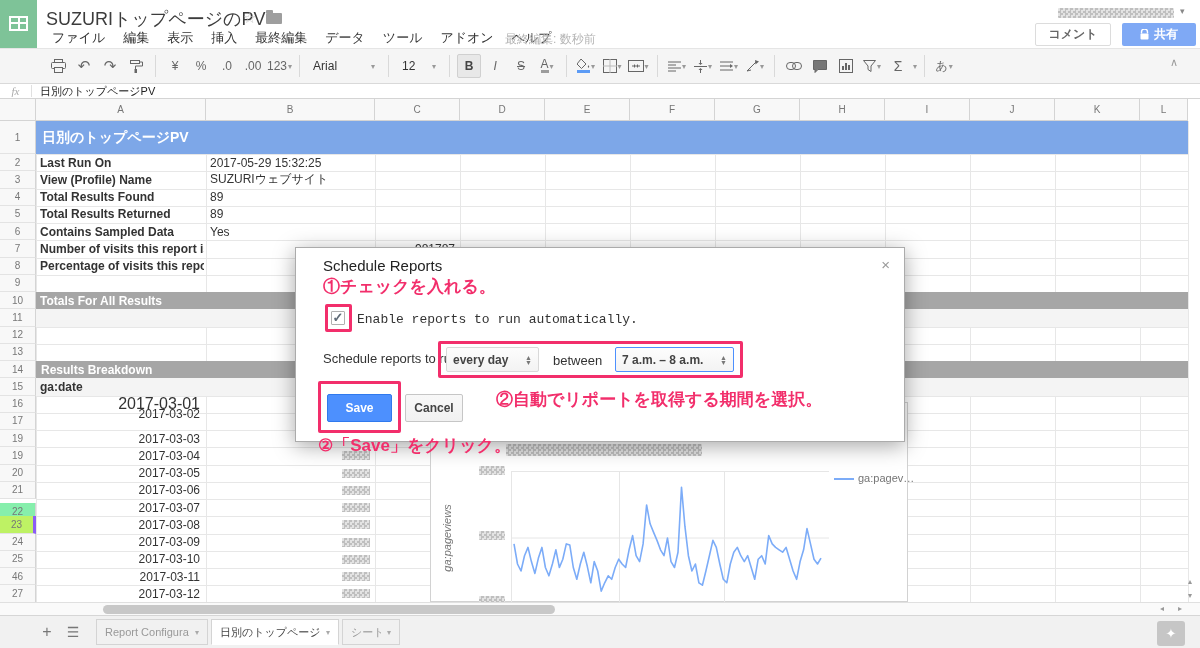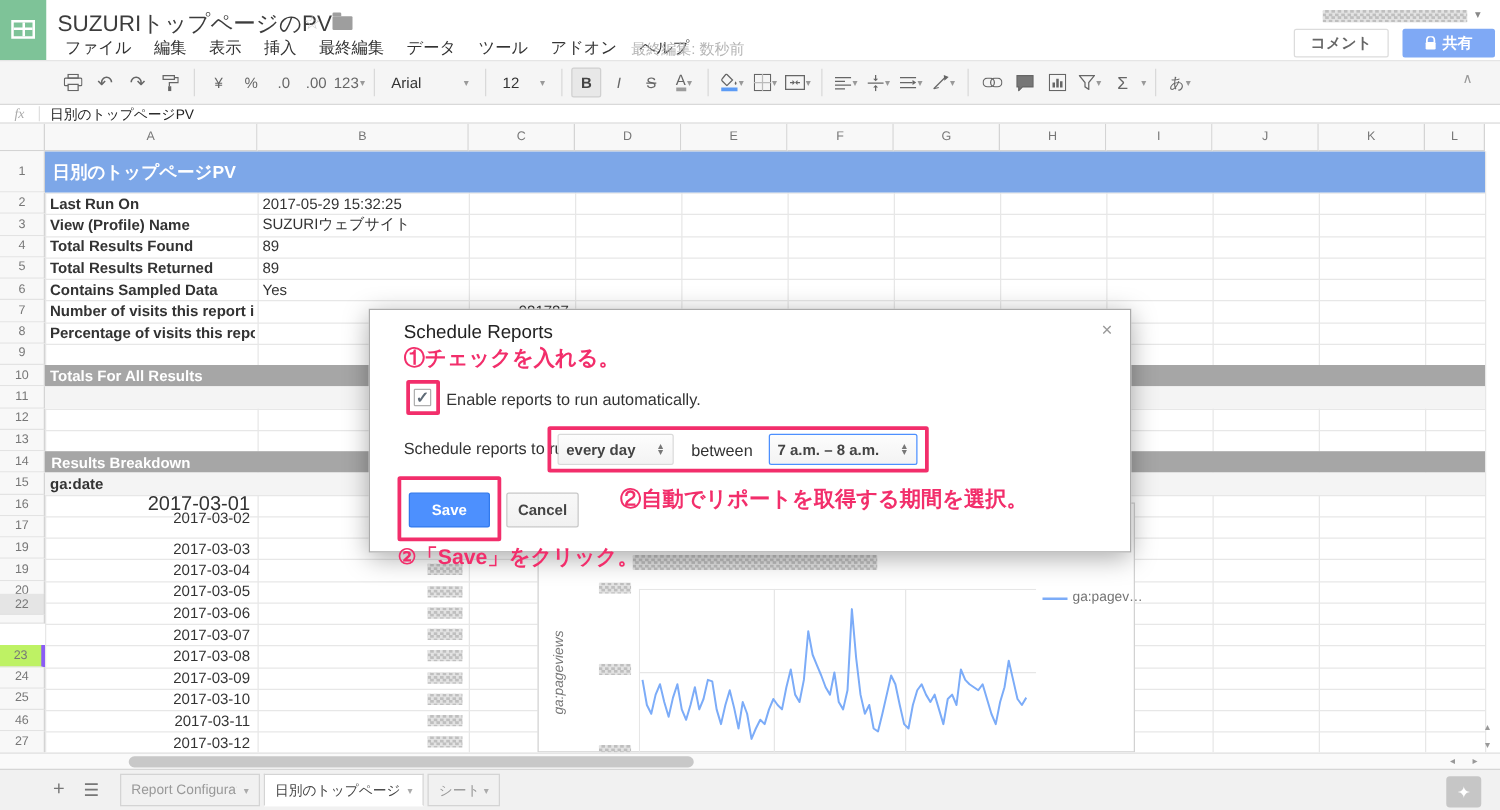--- a/index.html
+++ b/index.html
@@ -61,21 +61,21 @@
 
   
   #dialog { left:295px; top:247px; width:610px; height:195px; background:#fff; border:1px solid #ababab; box-shadow:0 4px 20px rgba(0,0,0,.35); z-index:20; }
   #dlg-close { right:14px; top:8px; color:#9a9a9a; font-size:15px; cursor:pointer; }
   #dlg-title { left:27px; top:9px; font-size:15px; color:#222; }
   .pink { color:#f22e6b; font-weight:bold; }
   .pinkbox { position:absolute; border:3px solid #f22e6b; border-radius:2px; }
   #ann-step1 { left:27px; top:27px; font-size:17px; }
   #cb-pinkbox { left:29px; top:56px; width:27px; height:28px; }
   #dlg-checkbox { left:35px; top:63px; width:14px; height:14px; border:1px solid #b0b0b0; border-radius:1px; background:#fff; color:#5f6b77; font-size:13px; font-weight:bold; line-height:12px; text-align:center; }
-  #cb-label { left:61px; top:64px; font-size:13px; color:#333; }
+  #cb-label { left:61px; top:64px; font-size:13px; color:#333;font-family:Liberation Mono, monospace; }
   #sched-label { left:27px; top:103px; font-size:13px; color:#333; }
   #dd-pinkbox { left:142px; top:93px; width:305px; height:37px; }
   .gselect { position:absolute; height:25px; background:linear-gradient(#fdfdfd,#f3f3f3); border:1px solid #d9d9d9; border-radius:2px; display:flex; align-items:center; padding:0 6px; font-size:12px; font-weight:bold; color:#444; cursor:pointer; }
   .updown { margin-left:auto; display:flex; flex-direction:column; line-height:5px; font-size:7px; color:#777; padding-left:8px; }
   #dd-freq { left:150px; top:99px; width:93px; }
   #between-label { left:257px; top:105px; font-size:13px; color:#333; }
   #dd-time { left:319px; top:99px; width:119px; border-color:#4d90fe; }
   #save-pinkbox { left:22px; top:133px; width:83px; height:52px; }
   #save-btn { left:31px; top:146px; width:65px; height:28px; background:#4d90fe; border:1px solid #3079ed; border-radius:2px; color:#fff; font-size:12px; font-weight:bold; display:flex; align-items:center; justify-content:center; cursor:pointer; }
   #cancel-btn { left:109px; top:146px; width:58px; height:28px; background:linear-gradient(#f8f8f8,#f1f1f1); border:1px solid #c6c6c6; border-radius:2px; color:#444; font-size:12px; font-weight:bold; display:flex; align-items:center; justify-content:center; cursor:pointer; }
@@ -364,21 +364,21 @@
     <div style="position:absolute;left:0;top:227.5px;width:36px;height:17.25px;background:#f8f8f8;border-right:1px solid #d4d4d4;border-bottom:1px solid #e3e3e3;color:#777;font-size:10px;display:flex;align-items:center;justify-content:center">12</div>
     <div style="position:absolute;left:0;top:244.75px;width:36px;height:17.25px;background:#f8f8f8;border-right:1px solid #d4d4d4;border-bottom:1px solid #e3e3e3;color:#777;font-size:10px;display:flex;align-items:center;justify-content:center">13</div>
     <div style="position:absolute;left:0;top:262px;width:36px;height:17.25px;background:#f8f8f8;border-right:1px solid #d4d4d4;border-bottom:1px solid #e3e3e3;color:#777;font-size:10px;display:flex;align-items:center;justify-content:center">14</div>
     <div style="position:absolute;left:0;top:279.25px;width:36px;height:17.25px;background:#f8f8f8;border-right:1px solid #d4d4d4;border-bottom:1px solid #e3e3e3;color:#777;font-size:10px;display:flex;align-items:center;justify-content:center">15</div>
     <div style="position:absolute;left:0;top:296.5px;width:36px;height:17.25px;background:#f8f8f8;border-right:1px solid #d4d4d4;border-bottom:1px solid #e3e3e3;color:#777;font-size:10px;display:flex;align-items:center;justify-content:center">16</div>
     <div style="position:absolute;left:0;top:313.75px;width:36px;height:17.25px;background:#f8f8f8;border-right:1px solid #d4d4d4;border-bottom:1px solid #e3e3e3;color:#777;font-size:10px;display:flex;align-items:center;justify-content:center">17</div>
     <div style="position:absolute;left:0;top:331px;width:36px;height:17.25px;background:#f8f8f8;border-right:1px solid #d4d4d4;border-bottom:1px solid #e3e3e3;color:#777;font-size:10px;display:flex;align-items:center;justify-content:center">19</div>
     <div style="position:absolute;left:0;top:348.25px;width:36px;height:17.25px;background:#f8f8f8;border-right:1px solid #d4d4d4;border-bottom:1px solid #e3e3e3;color:#777;font-size:10px;display:flex;align-items:center;justify-content:center">19</div>
     <div style="position:absolute;left:0;top:365.5px;width:36px;height:17.25px;background:#f8f8f8;border-right:1px solid #d4d4d4;border-bottom:1px solid #e3e3e3;color:#777;font-size:10px;display:flex;align-items:center;justify-content:center">20</div>
     <div style="position:absolute;left:0;top:382.75px;width:36px;height:17.25px;background:#f8f8f8;border-right:1px solid #d4d4d4;border-bottom:1px solid #e3e3e3;color:#777;font-size:10px;display:flex;align-items:center;justify-content:center">21</div>
-    <div style="position:absolute;left:0;top:376px;width:36px;height:17.25px;background:#e5e5e5;border-right:1px solid #d4d4d4;border-bottom:1px solid #e3e3e3;color:#777;font-size:10px;display:flex;align-items:center;justify-content:center">22</div>
+    <div style="position:absolute;left:0;top:404px;width:36px;height:17.25px;background:#86efac;border-right:1px solid #d4d4d4;border-bottom:1px solid #e3e3e3;color:#777;font-size:10px;display:flex;align-items:center;justify-content:center">22</div>
     <div style="position:absolute;left:0;top:417.25px;width:36px;height:17.25px;background:#bef264;border-right:3px solid #8b5cf6;border-bottom:1px solid #e3e3e3;color:#777;font-size:10px;display:flex;align-items:center;justify-content:center">23</div>
     <div style="position:absolute;left:0;top:434.5px;width:36px;height:17.25px;background:#f8f8f8;border-right:1px solid #d4d4d4;border-bottom:1px solid #e3e3e3;color:#777;font-size:10px;display:flex;align-items:center;justify-content:center">24</div>
     <div style="position:absolute;left:0;top:451.75px;width:36px;height:17.25px;background:#f8f8f8;border-right:1px solid #d4d4d4;border-bottom:1px solid #e3e3e3;color:#777;font-size:10px;display:flex;align-items:center;justify-content:center">25</div>
     <div style="position:absolute;left:0;top:469px;width:36px;height:17.25px;background:#f8f8f8;border-right:1px solid #d4d4d4;border-bottom:1px solid #e3e3e3;color:#777;font-size:10px;display:flex;align-items:center;justify-content:center">46</div>
     <div style="position:absolute;left:0;top:486.25px;width:36px;height:17.25px;background:#f8f8f8;border-right:1px solid #d4d4d4;border-bottom:1px solid #e3e3e3;color:#777;font-size:10px;display:flex;align-items:center;justify-content:center">27</div>
     <div style="position:absolute;left:40px;top:55px;width:164px;height:17.25px;font-size:12px;font-weight:bold;color:#333;white-space:nowrap;overflow:hidden;display:flex;align-items:center">Last Run On</div>
     <div style="position:absolute;left:210px;top:55px;width:163px;height:17.25px;font-size:12px;color:#333;white-space:nowrap;overflow:hidden;display:flex;align-items:center">2017-05-29 15:32:25</div>
     <div style="position:absolute;left:40px;top:72.25px;width:164px;height:17.25px;font-size:12px;font-weight:bold;color:#333;white-space:nowrap;overflow:hidden;display:flex;align-items:center">View (Profile) Name</div>
     <div style="position:absolute;left:210px;top:72.25px;width:163px;height:17.25px;font-size:12px;color:#333;white-space:nowrap;overflow:hidden;display:flex;align-items:center">SUZURIウェブサイト</div>
     <div style="position:absolute;left:40px;top:89.5px;width:164px;height:17.25px;font-size:12px;font-weight:bold;color:#333;white-space:nowrap;overflow:hidden;display:flex;align-items:center">Total Results Found</div>

